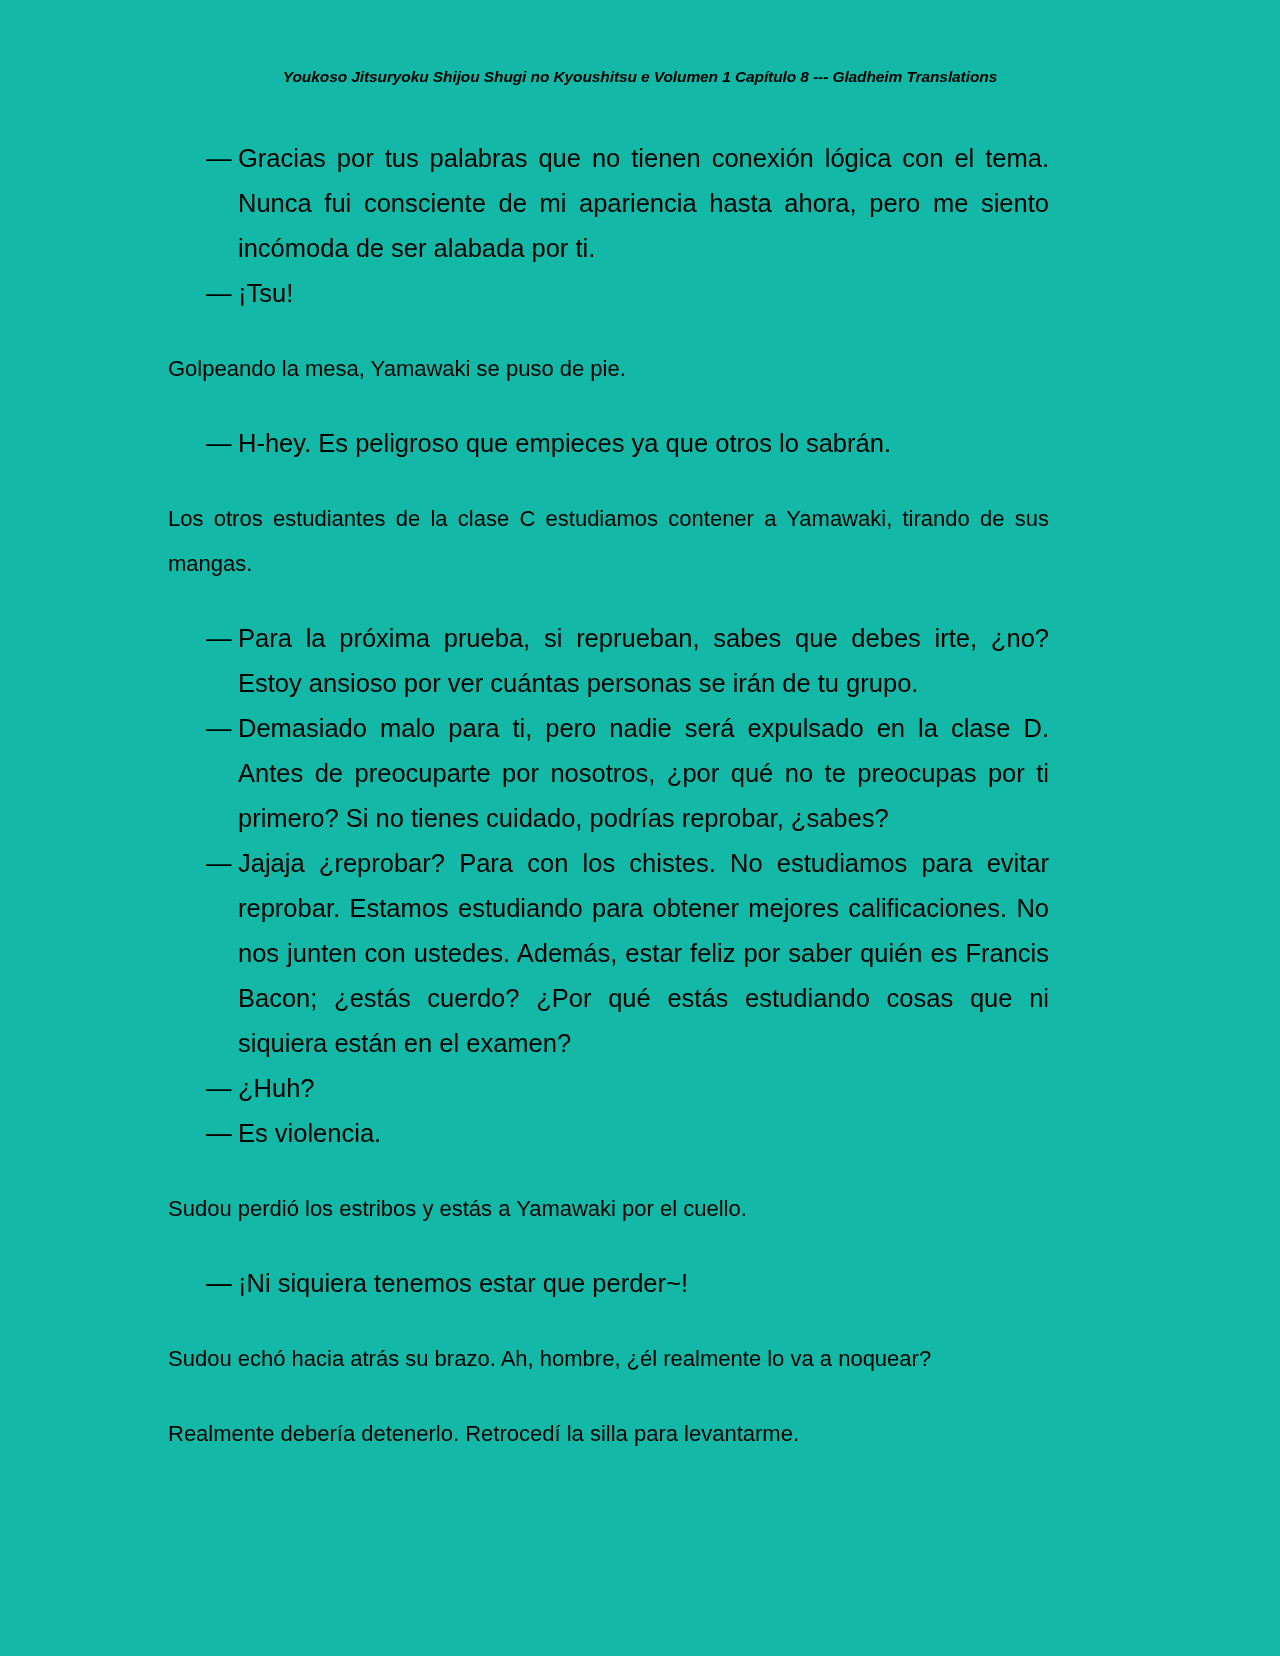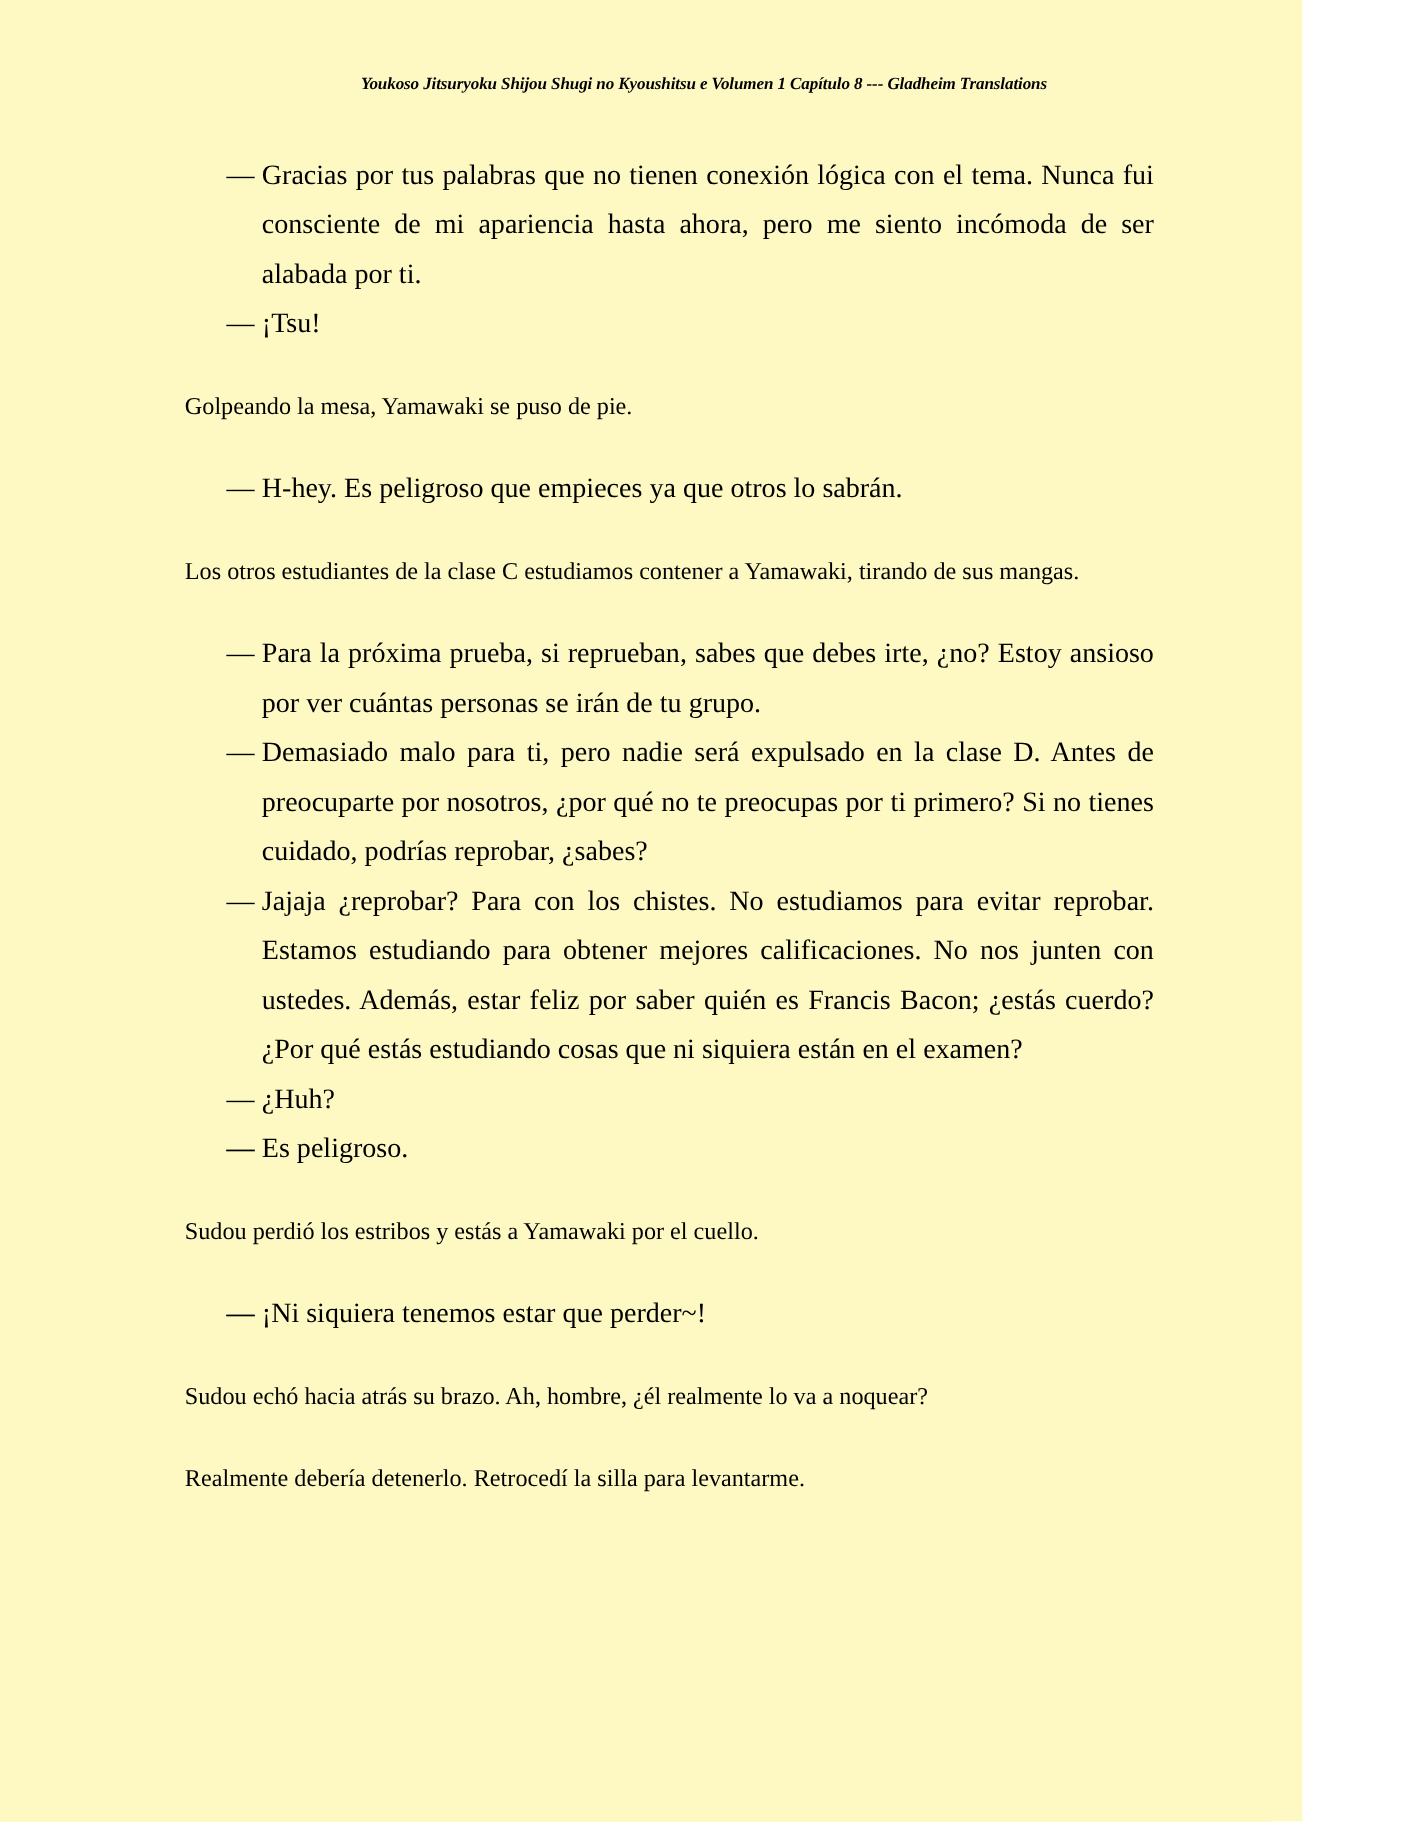--- a/index.html
+++ b/index.html
@@ -9,25 +9,24 @@
   }
   body {
     width: 1280px;
     height: 1656px;
     font-family: "Liberation Sans", sans-serif;
     color: #000000;
     -webkit-font-smoothing: antialiased;
   }
   .page {
     position: relative;
-    width: 1184px;
+    width: 1280px;
     height: 1656px;
-    background: #fef9c3;
+    background: #14b8a6;
     overflow: hidden;
-    font-family: Liberation Serif, serif;
   }
   .running-header {
     position: absolute;
     top: 68px;
     left: 0;
     width: 1280px;
     text-align: center;
     font-style: italic;
     font-weight: bold;
     font-size: 15.5px;
@@ -100,21 +99,21 @@
       </div>
       <div class="gap-para"></div>
       <p class="narration">Los otros estudiantes de la clase C estudiamos contener a Yamawaki, tirando de sus mangas.</p>
       <div class="gap-para"></div>
       <div class="dlg-group">
         <p class="dlg-line"><span class="dash">—</span><span class="txt">Para la próxima prueba, si reprueban, sabes que debes irte, ¿no? Estoy ansioso por ver cuántas personas se irán de tu grupo.</span></p>
         <p class="dlg-line"><span class="dash">—</span><span class="txt">Demasiado malo para ti, pero nadie será expulsado en la clase D. Antes de preocuparte por nosotros, ¿por qué no te preocupas por ti primero? Si no tienes cuidado, podrías reprobar, ¿sabes?</span></p>
         <p class="dlg-line"><span class="dash">—</span><span class="txt">Jajaja ¿reprobar? Para con los chistes. No estudiamos para evitar reprobar. Estamos estudiando para obtener mejores calificaciones. No nos junten con ustedes. Además, estar feliz por saber quién es Francis Bacon; ¿estás cuerdo? ¿Por qué estás estudiando cosas que ni siquiera están en el examen?</span></p>
         <p class="dlg-line"><span class="dash">—</span><span class="txt">¿Huh?</span></p>
         <p class="dlg-line"><span class="dash">—</span></p>
-        <p class="dlg-line"><span class="dash">—</span><span class="txt">Es peligroso.</span></p>
+        <p class="dlg-line"><span class="dash">—</span><span class="txt">Es violencia.</span></p>
       </div>
       <div class="gap-para"></div>
       <p class="narration">Sudou perdió los estribos y estás a Yamawaki por el cuello.</p>
       <div class="gap-para"></div>
       <div class="dlg-group">
         <p class="dlg-line"><span class="dash">—</span></p>
         <p class="dlg-line"><span class="dash">—</span><span class="txt">¡Ni siquiera tenemos estar que perder~!</span></p>
       </div>
       <div class="gap-para"></div>
       <p class="narration">Sudou echó hacia atrás su brazo. Ah, hombre, ¿él realmente lo va a noquear?</p>

